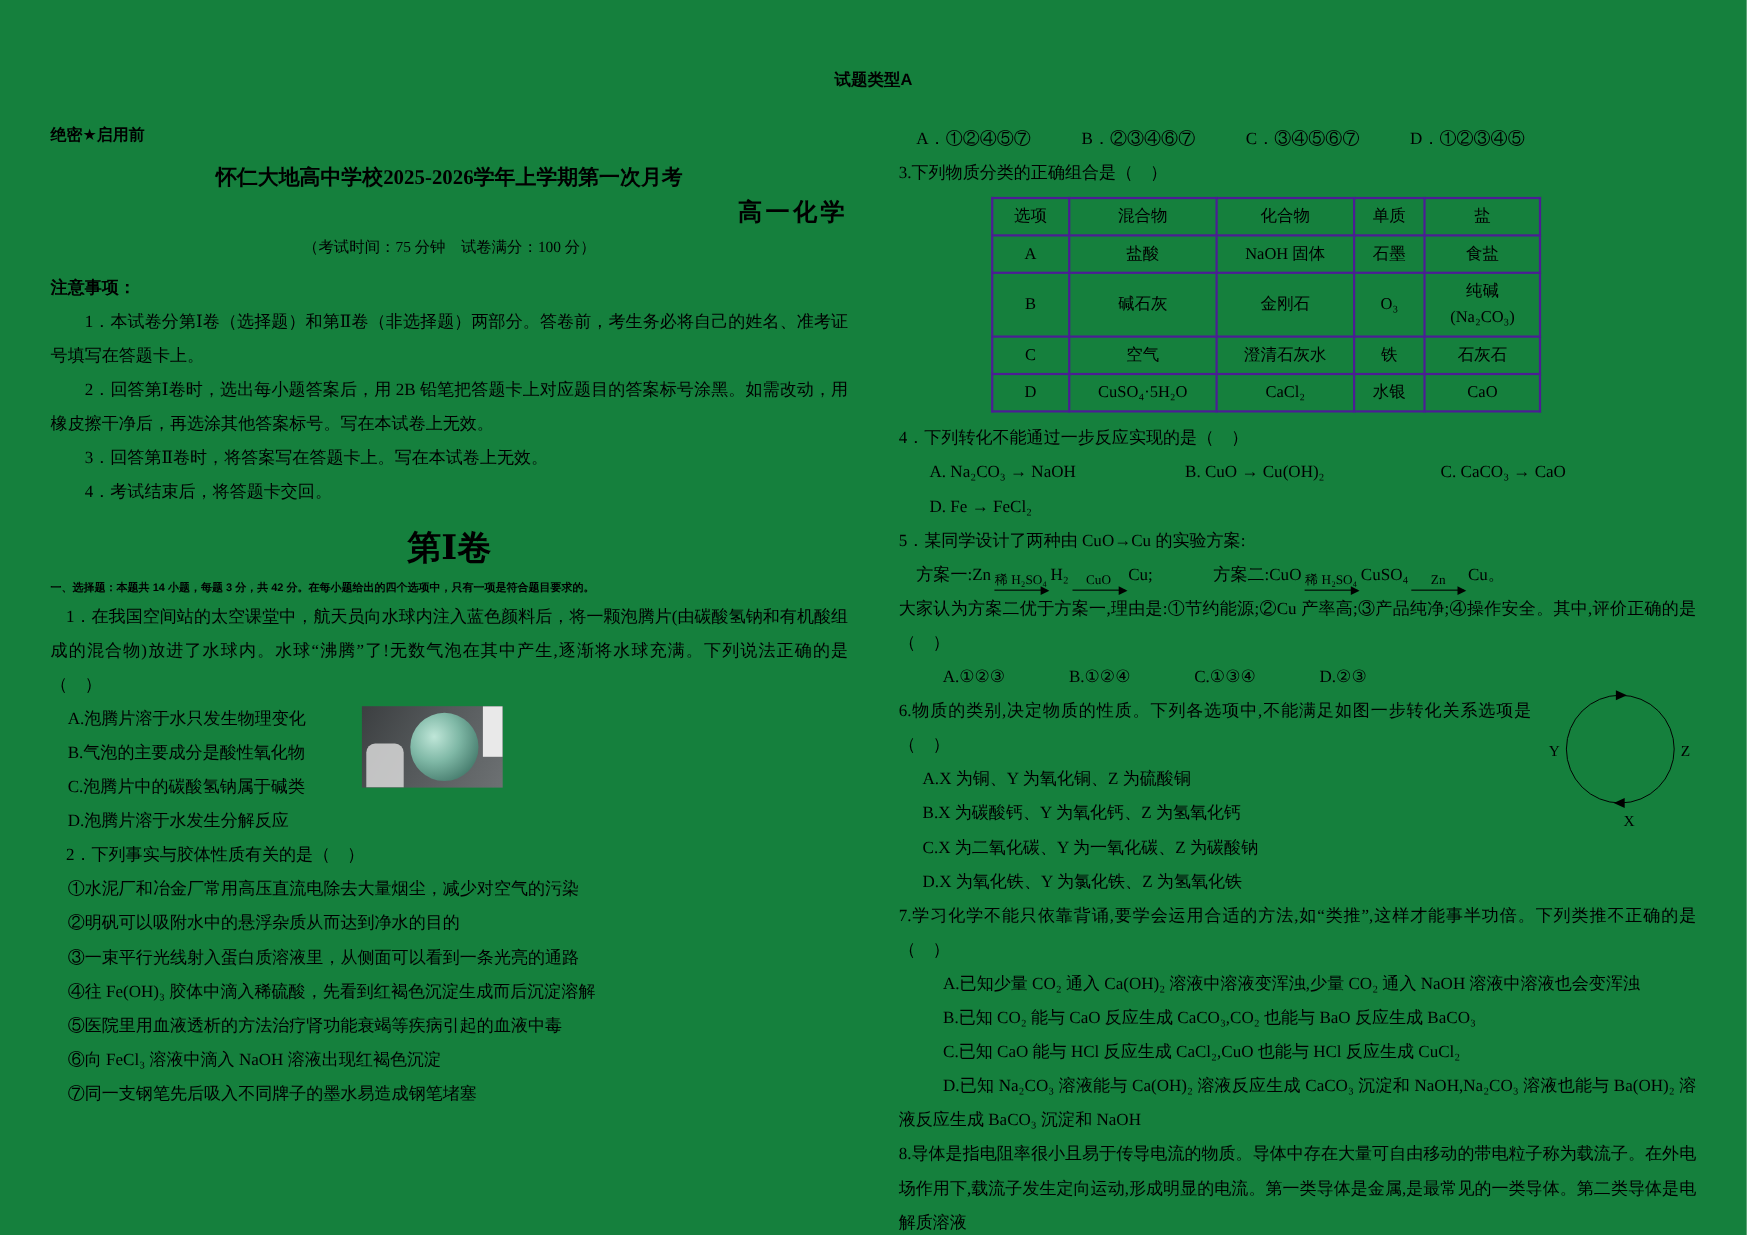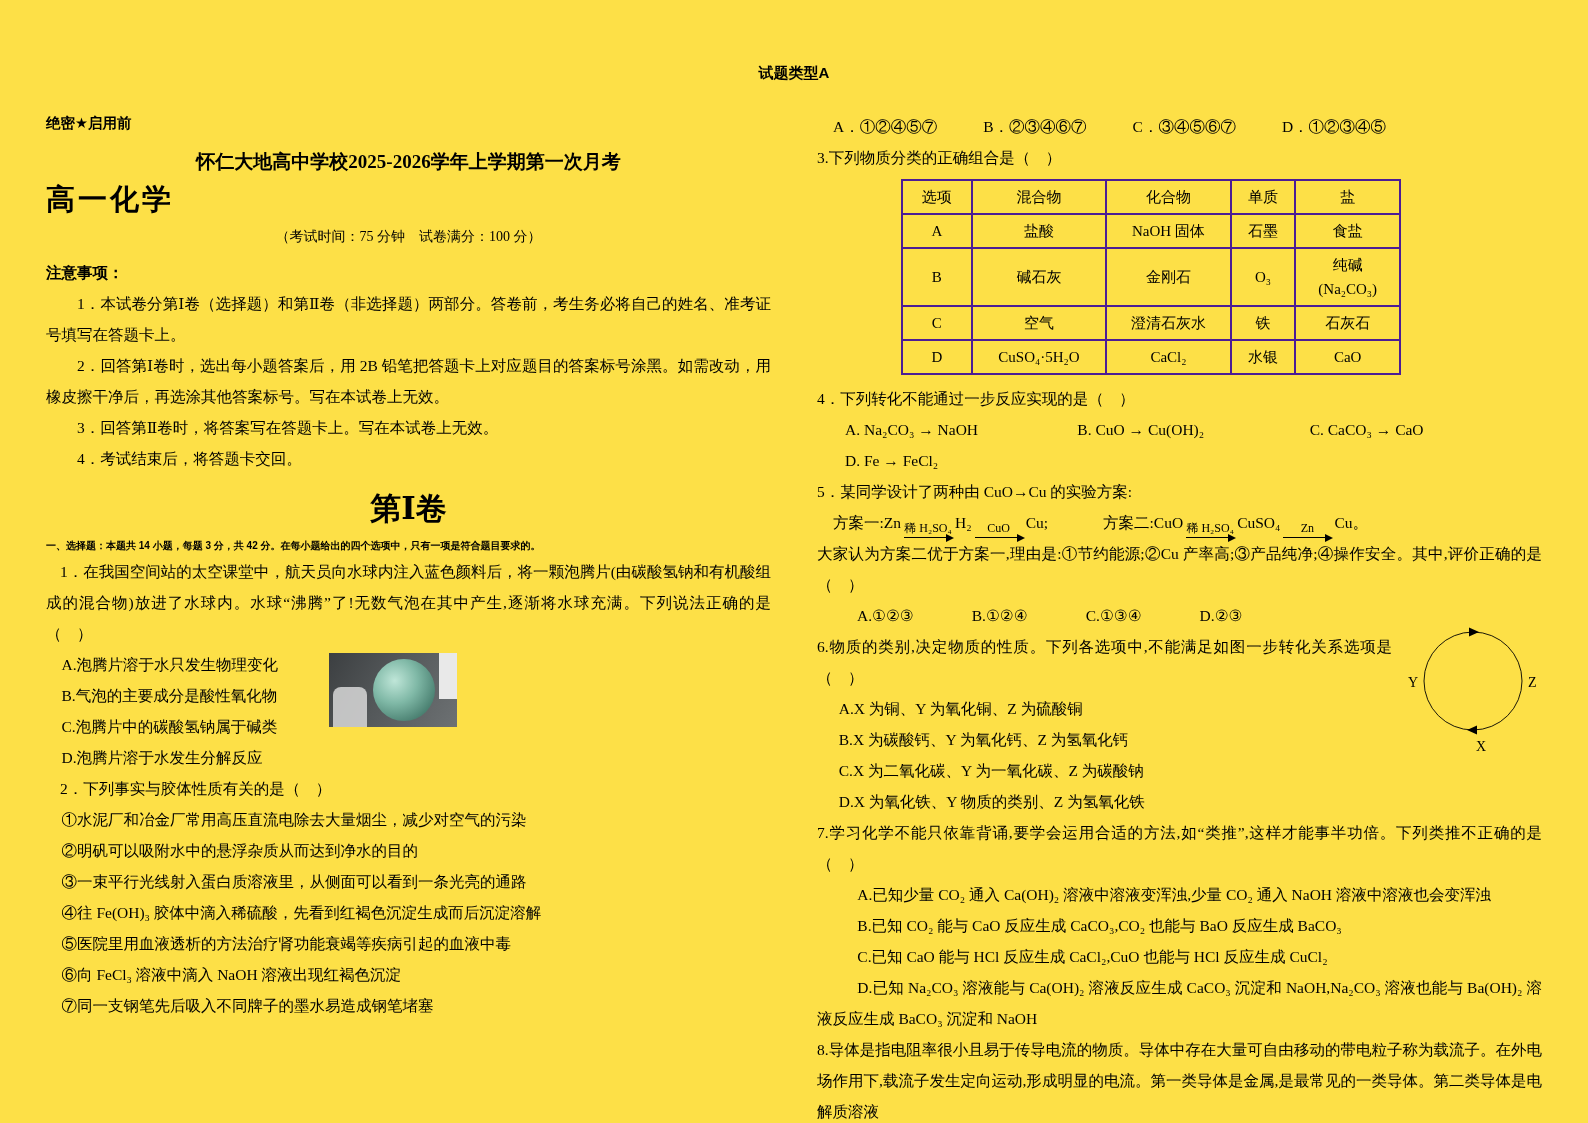--- a/index.html
+++ b/index.html
@@ -1,34 +1,34 @@
 <!DOCTYPE html>
 <html><head>
 <meta charset="utf-8">
 <style>
   * { margin:0; padding:0; box-sizing:border-box; }
   html,body { background:#e8e8e8; }
   .page {
-    width:1588px; height:1123px; margin:0 auto; background:#fde047; color:#000;
+    width:1588px; height:1123px; margin:0 auto; background:#15803d; color:#000;
     font-family:"Liberation Serif","DejaVu Serif",serif;
     font-size:15.5px; line-height:2; overflow:hidden; position:relative;
   }
   .paper-type {
     text-align:center; font-weight:bold; padding-top:62px;
     font-family:"Liberation Sans","DejaVu Sans",sans-serif; font-size:15px; line-height:1.4;
   }
   .columns { display:flex; padding:0 46px; gap:46px; margin-top:14px; }
   .col { width:50%; }
 
   
   .secrecy { font-weight:bold; font-size:14.5px; margin-top:12px;
     font-family:"Liberation Sans","DejaVu Sans",sans-serif; }
   .exam-title { text-align:center; font-weight:bold; font-size:19px; margin-top:8px; line-height:1.7; }
-  .subject { text-align:left; font-weight:bold; font-size:29px; line-height:1.5; letter-spacing:3px;
-    font-family:Liberation Sans, sans-serif; }
+  .subject { text-align:right; font-weight:bold; font-size:22px; line-height:1.5; letter-spacing:3px;
+    font-family:Liberation Mono, monospace; }
   .exam-info { text-align:center; font-size:14px; line-height:1.8; margin-top:2px; }
   .notice-heading { font-weight:bold; margin-top:8px;
     font-family:"Liberation Sans","DejaVu Sans",sans-serif; }
   .notice-item { text-indent:2em; text-align:justify; }
   .part-title { text-align:center; font-weight:bold; font-size:31px; line-height:1.6; margin:10px 0 2px; }
   .section-intro { font-weight:bold; text-align:justify;
     font-family:"Liberation Sans","DejaVu Sans",sans-serif; font-size:10px; }
   .q-stem { text-align:justify; }
   .stem-indent { text-indent:0.9em; }
   .opt-list { padding-left:1em; position:relative; }
@@ -214,21 +214,21 @@
           <polygon points="63,4.5 73,9 63,13.5" fill="#000"></polygon>
           <polygon points="71,102.5 61,107 71,111.5" fill="#000"></polygon>
           <text x="2" y="64" font-size="14" font-family="Liberation Serif, DejaVu Serif, serif">Y</text>
           <text x="122" y="64" font-size="14" font-family="Liberation Serif, DejaVu Serif, serif">Z</text>
           <text x="70" y="128" font-size="14" font-family="Liberation Serif, DejaVu Serif, serif">X</text>
         </svg>
         <p class="q-stem" style="padding-right:150px;">6.物质的类别,决定物质的性质。下列各选项中,不能满足如图一步转化关系选项是（　）</p>
         <div class="q6-opt">A.X 为铜、Y 为氧化铜、Z 为硫酸铜</div>
         <div class="q6-opt">B.X 为碳酸钙、Y 为氧化钙、Z 为氢氧化钙</div>
         <div class="q6-opt">C.X 为二氧化碳、Y 为一氧化碳、Z 为碳酸钠</div>
-        <div class="q6-opt">D.X 为氧化铁、Y 物质的类别、Z 为氢氧化铁</div>
+        <div class="q6-opt">D.X 为氧化铁、Y 为氯化铁、Z 为氢氧化铁</div>
       </div>
 
       <p class="q-stem">7.学习化学不能只依靠背诵,要学会运用合适的方法,如“类推”,这样才能事半功倍。下列类推不正确的是（　）</p>
       <p class="q7-opt">A.已知少量 CO₂ 通入 Ca(OH)₂ 溶液中溶液变浑浊,少量 CO₂ 通入 NaOH 溶液中溶液也会变浑浊</p>
       <p class="q7-opt">B.已知 CO₂ 能与 CaO 反应生成 CaCO₃,CO₂ 也能与 BaO 反应生成 BaCO₃</p>
       <p class="q7-opt">C.已知 CaO 能与 HCl 反应生成 CaCl₂,CuO 也能与 HCl 反应生成 CuCl₂</p>
       <p class="q7-opt">D.已知 Na₂CO₃ 溶液能与 Ca(OH)₂ 溶液反应生成 CaCO₃ 沉淀和 NaOH,Na₂CO₃ 溶液也能与 Ba(OH)₂ 溶液反应生成 BaCO₃ 沉淀和 NaOH</p>
 
       <p class="q8-text">8.导体是指电阻率很小且易于传导电流的物质。导体中存在大量可自由移动的带电粒子称为载流子。在外电场作用下,载流子发生定向运动,形成明显的电流。第一类导体是金属,是最常见的一类导体。第二类导体是电解质溶液</p>
     </div>

